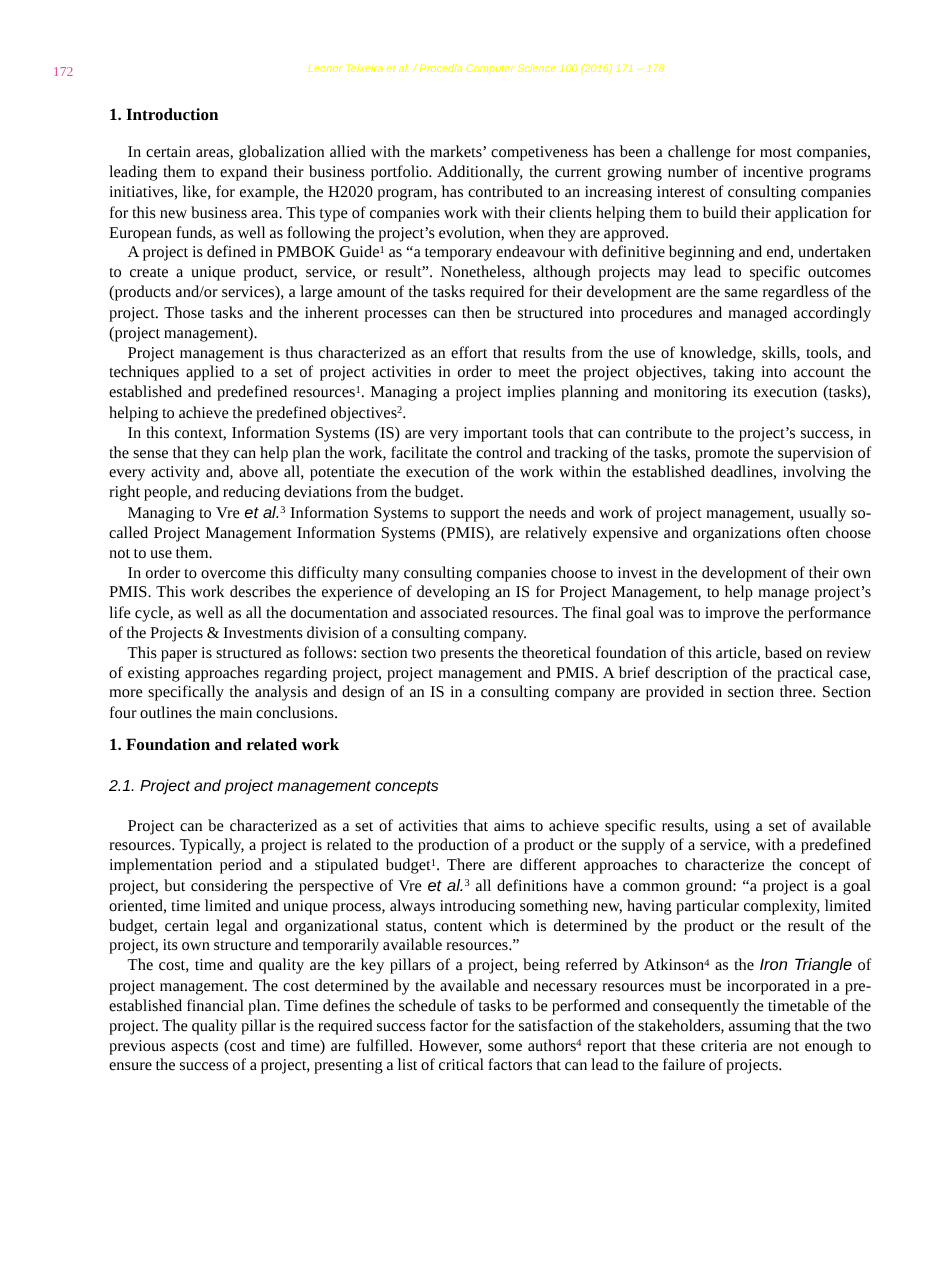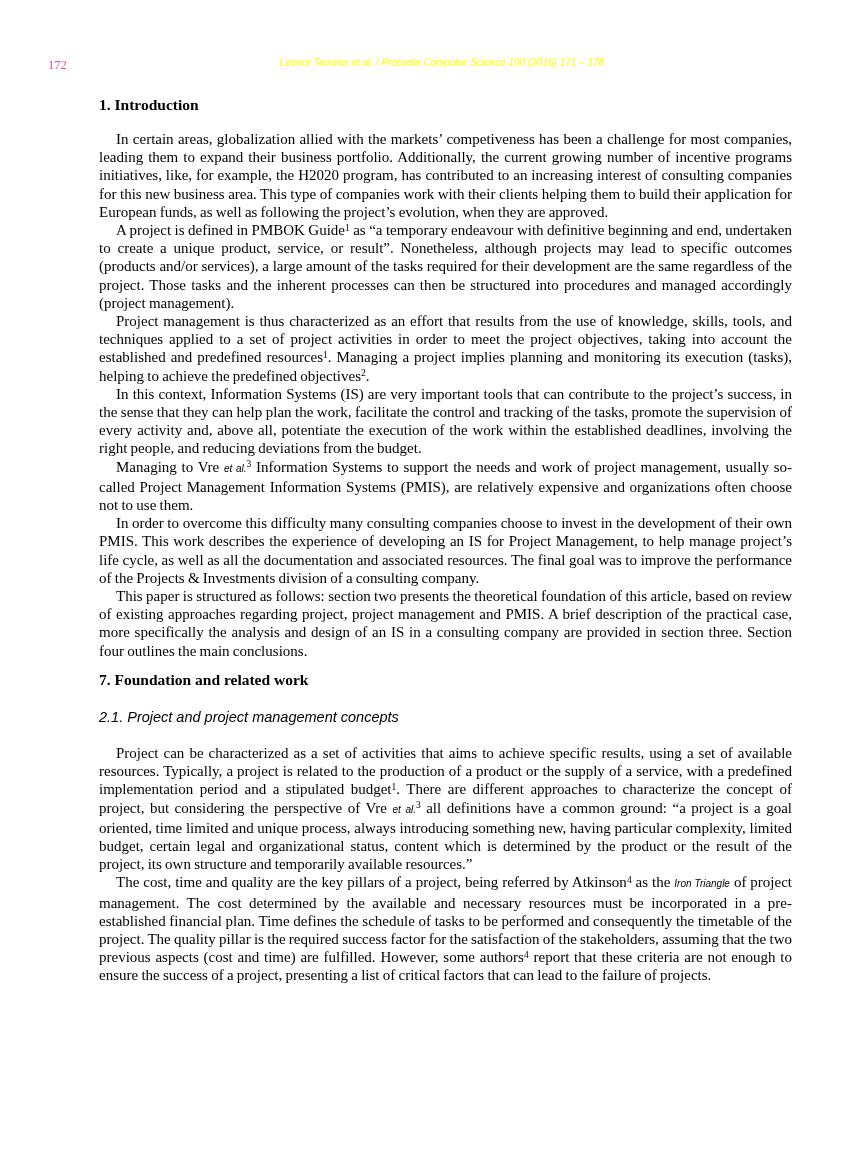--- a/index.html
+++ b/index.html
@@ -65,37 +65,37 @@
   }
   .sup {
     font-size: 9.5px;
     line-height: 0;
     position: relative;
     top: -4.5px;
   }
   .it-sans {
     font-family: "Liberation Sans", sans-serif;
     font-style: italic;
-    font-size: 10px;
+    font-size: 15px;
   }
 </style>
 </head>
 <body>
 
 <header class="page-header">
   <div class="pagenum">172</div>
   <div class="runhead">Leonor Teixeira et al. / Procedia Computer Science 100 (2016) 171 – 178</div>
 </header>
 
 <main class="doc">
     <h2 class="sec-heading">1. Introduction</h2>
     <p class="para"><span class="seg">In certain areas, globalization allied with the markets’ competiveness has been a challenge for most companies, leading them to expand their business portfolio. Additionally, the current growing number of incentive programs initiatives, like, for example, the H2020 program, has contributed to an increasing interest of consulting companies for this new business area. This type of companies work with their clients helping them to build their application for European funds, as well as following the project’s evolution, when they are approved.</span></p>
     <p class="para"><span class="seg">A project is defined in PMBOK Guide</span><span class="sup">1</span><span class="seg"> as “a temporary endeavour with definitive beginning and end, undertaken to create a unique product, service, or result”. Nonetheless, although projects may lead to specific outcomes (products and/or services), a large amount of the tasks required for their development are the same regardless of the project. Those tasks and the inherent processes can then be structured into procedures and managed accordingly (project management).</span></p>
     <p class="para"><span class="seg">Project management is thus characterized as an effort that results from the use of knowledge, skills, tools, and techniques applied to a set of project activities in order to meet the project objectives, taking into account the established and predefined resources</span><span class="sup">1</span><span class="seg">. Managing a project implies planning and monitoring its execution (tasks), helping to achieve the predefined objectives</span><span class="sup">2</span><span class="seg">.</span></p>
     <p class="para"><span class="seg">In this context, Information Systems (IS) are very important tools that can contribute to the project’s success, in the sense that they can help plan the work, facilitate the control and tracking of the tasks, promote the supervision of every activity and, above all, potentiate the execution of the work within the established deadlines, involving the right people, and reducing deviations from the budget.</span></p>
     <p class="para"><span class="seg">Managing to Vre </span><span class="it-sans">et al.</span><span class="sup">3</span><span class="seg"> Information Systems to support the needs and work of project management, usually so-called Project Management Information Systems (PMIS), are relatively expensive and organizations often choose not to use them.</span></p>
     <p class="para"><span class="seg">In order to overcome this difficulty many consulting companies choose to invest in the development of their own PMIS. This work describes the experience of developing an IS for Project Management, to help manage project’s life cycle, as well as all the documentation and associated resources. The final goal was to improve the performance of the Projects &amp; Investments division of a consulting company.</span></p>
     <p class="para"><span class="seg">This paper is structured as follows: section two presents the theoretical foundation of this article, based on review of existing approaches regarding project, project management and PMIS. A brief description of the practical case, more specifically the analysis and design of an IS in a consulting company are provided in section three. Section four outlines the main conclusions.</span></p>
-    <h2 class="sec-heading">7. Foundation and related work</h2>
+    <h2 class="sec-heading">1. Foundation and related work</h2>
     <h3 class="sub-heading">2.1. Project and project management concepts</h3>
     <p class="para"><span class="seg">Project can be characterized as a set of activities that aims to achieve specific results, using a set of available resources. Typically, a project is related to the production of a product or the supply of a service, with a predefined implementation period and a stipulated budget</span><span class="sup">1</span><span class="seg">. There are different approaches to characterize the concept of project, but considering the perspective of Vre </span><span class="it-sans">et al.</span><span class="sup">3</span><span class="seg"> all definitions have a common ground: “a project is a goal oriented, time limited and unique process, always introducing something new, having particular complexity, limited budget, certain legal and organizational status, content which is determined by the product or the result of the project, its own structure and temporarily available resources.”</span></p>
     <p class="para"><span class="seg">The cost, time and quality are the key pillars of a project, being referred by Atkinson</span><span class="sup">4</span><span class="seg"> as the </span><span class="it-sans">Iron Triangle</span><span class="seg"> of project management. The cost determined by the available and necessary resources must be incorporated in a pre-established financial plan. Time defines the schedule of tasks to be performed and consequently the timetable of the project. The quality pillar is the required success factor for the satisfaction of the stakeholders, assuming that the two previous aspects (cost and time) are fulfilled. However, some authors</span><span class="sup">4</span><span class="seg"> report that these criteria are not enough to ensure the success of a project, presenting a list of critical factors that can lead to the failure of projects.</span></p>
   </main>
 
 </body></html>

